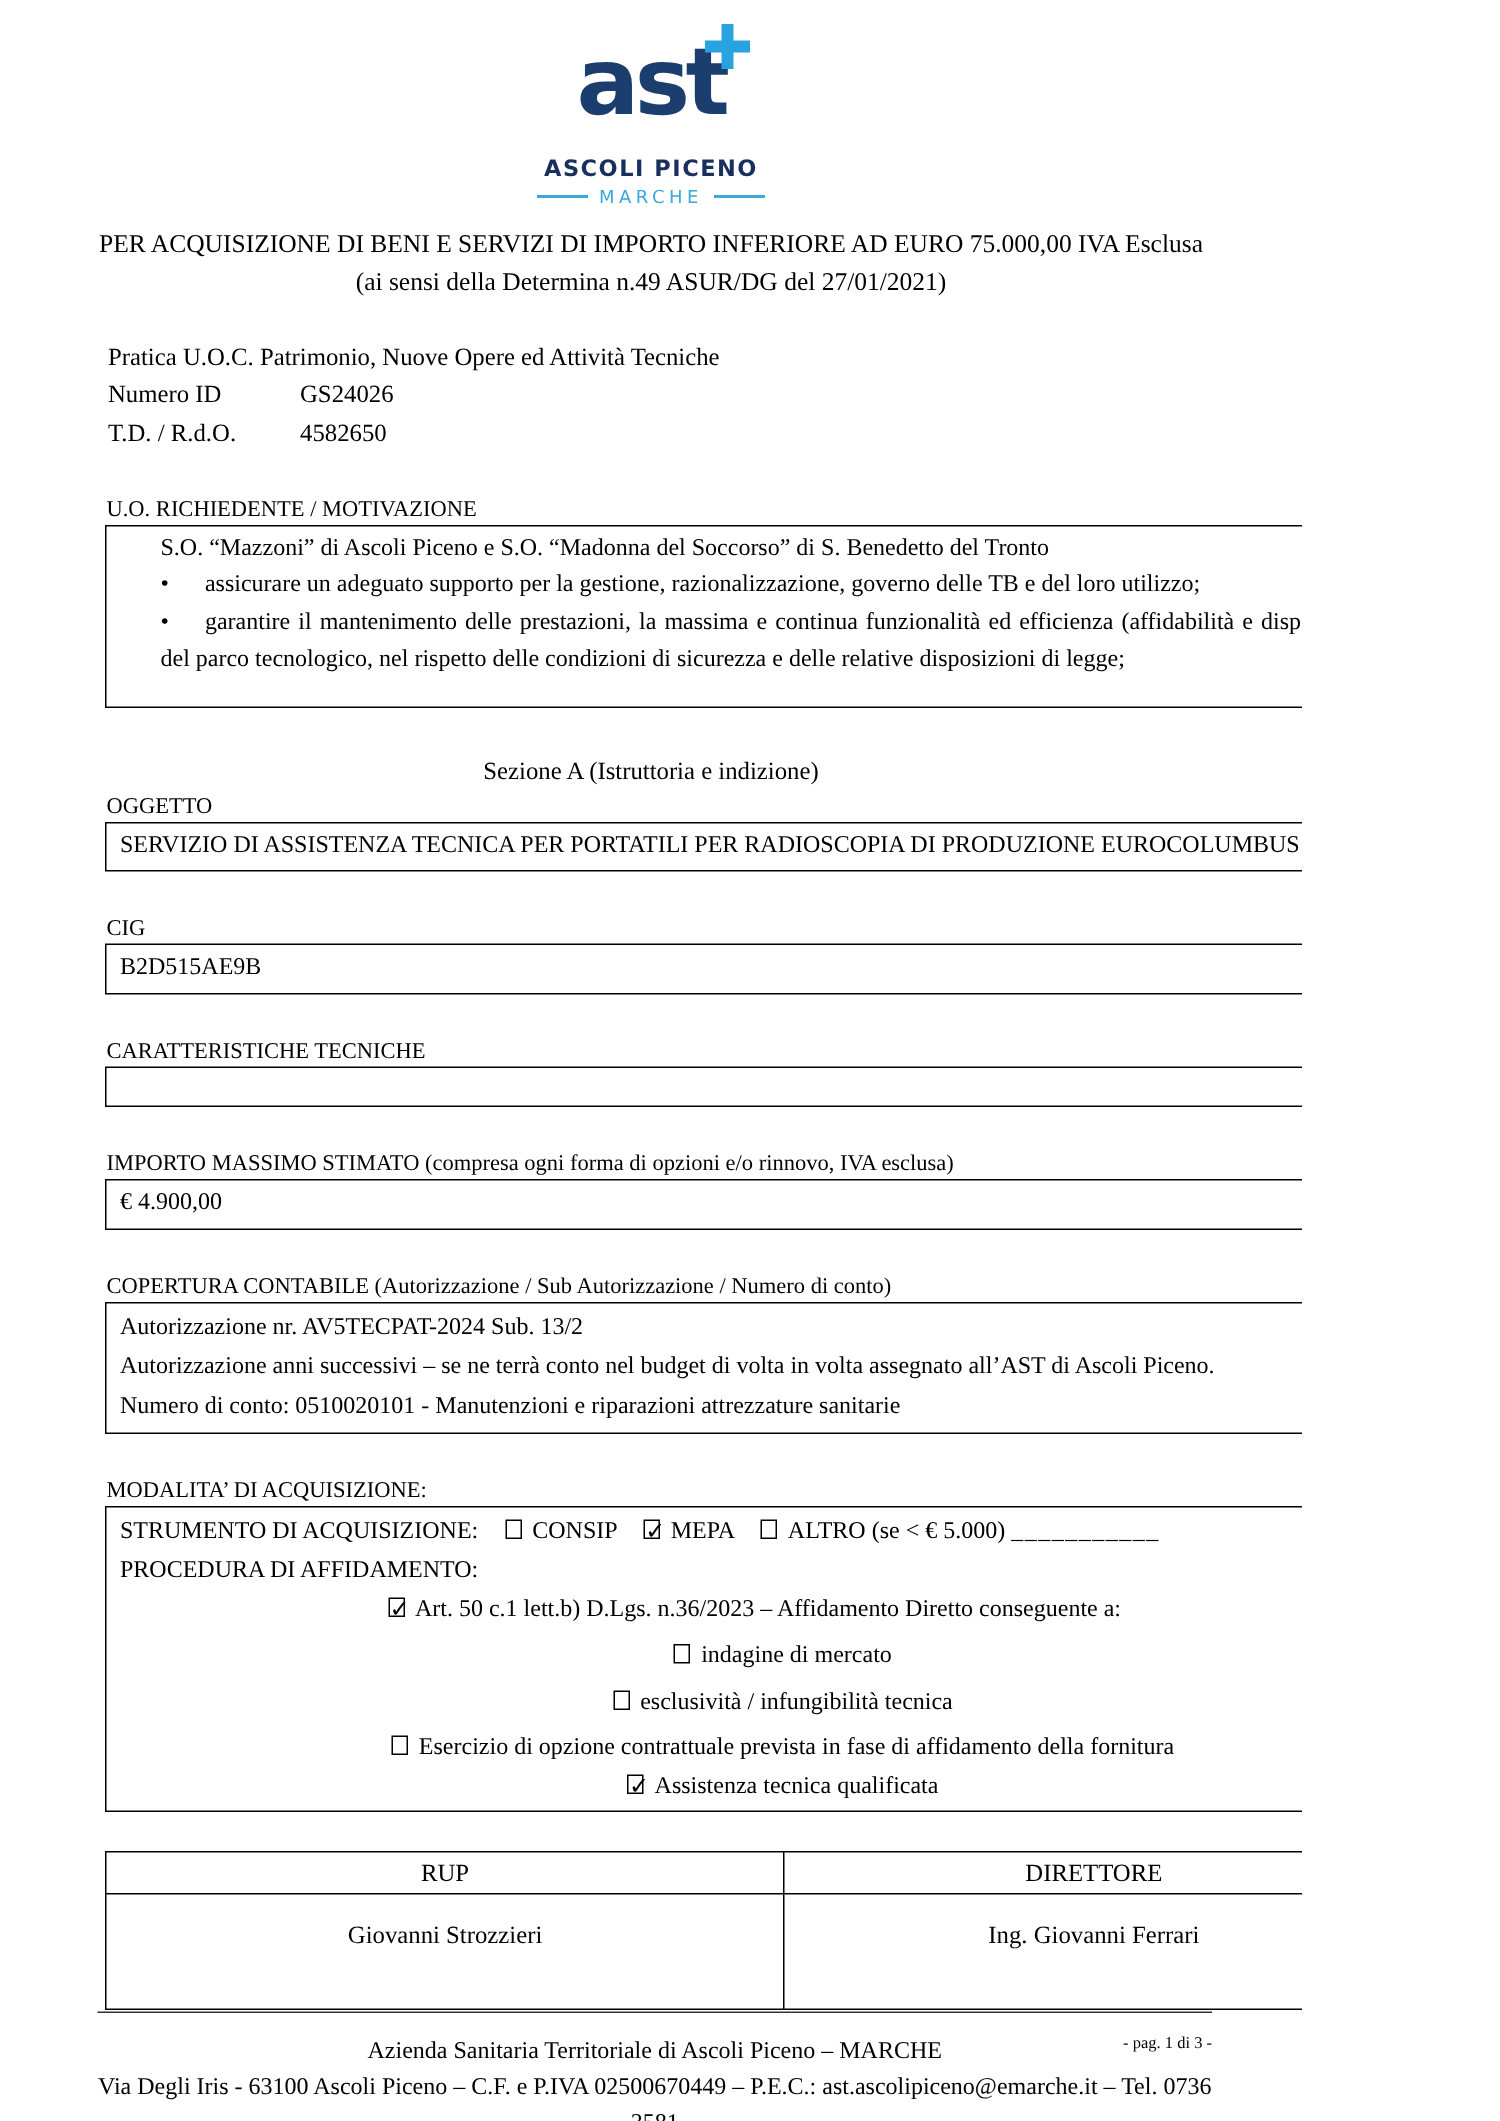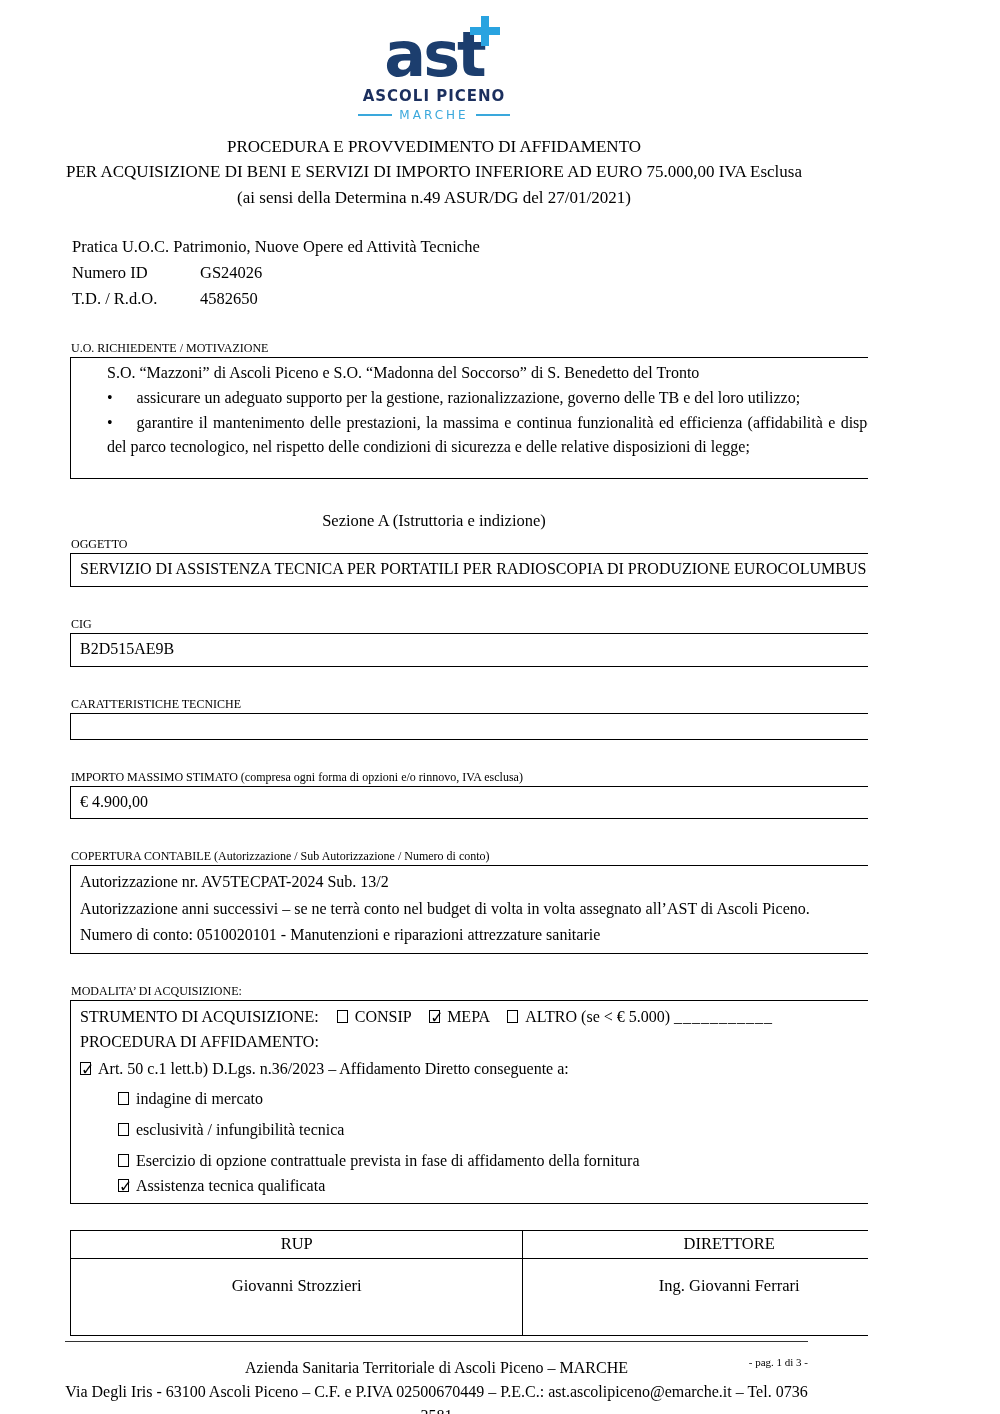--- a/index.html
+++ b/index.html
@@ -18,39 +18,39 @@
   .logo-ast {
     font-family: "DejaVu Sans", sans-serif;
     font-weight: bold; font-size: 62px; letter-spacing: -3px;
     color: #1c3e6e; line-height: 0.95;
   }
   .logo-plus { position: absolute; top: -10px; right: -16px; width: 30px; height: 30px; }
   .logo-plus .bar-h { position: absolute; top: 11px; left: 0; width: 30px; height: 8px; background: #29a3e0; }
   .logo-plus .bar-v { position: absolute; left: 11px; top: 0; width: 8px; height: 30px; background: #29a3e0; }
   .logo-name {
     font-family: "DejaVu Sans", sans-serif; font-weight: bold;
-    font-size: 15px; letter-spacing: 1px; color: #1b2f5e; margin-top: 2px;
+    font-size: 15px; letter-spacing: 1px; color: #1b2f5e; margin-top: 18px;
     text-align: center;
   }
   .logo-region {
     display: flex; align-items: center; justify-content: center; gap: 7px;
     font-family: "DejaVu Sans", sans-serif; font-size: 12px; letter-spacing: 3px;
     color: #3aa8dc; margin-top: 3px;
   }
   .logo-region .rule { display: inline-block; width: 34px; height: 2px; background: #3aa8dc; }
 
   
   .doc-title { margin-top: 12px; text-align: center; font-size: 17px; line-height: 1.5; }
 
   
   .pratica { margin-top: 24px; margin-left: 72px; font-size: 16.5px; line-height: 1.55; }
   .pratica .row .lbl { display: inline-block; width: 128px; }
 
   
-  .section-heading { margin-left: 71px; margin-top: 30px; font-size: 12px; }
+  .section-heading { margin-left: 71px; margin-top: 30px; font-size: 15px; }
   .box {
     margin: 1px 65px 0 70px; width: 866px;
     border: 1px solid #000; font-size: 16px; line-height: 1.55;
     padding: 3px 9px 4px 9px;
   }
   .richiedente-box { min-height: 122px; padding-left: 12px; }
   .richiedente-intro { padding-left: 24px; }
   .bullet { padding-left: 24px; text-align: justify; }
   .bullet .dot { display: inline-block; margin-right: 24px; }
 
@@ -68,21 +68,21 @@
     border: 1px solid #000; position: relative; vertical-align: -1px;
   }
   .cb.checked::after {
     content: "\2713";
     position: absolute; top: -6px; left: 0;
     font-size: 16px; font-family: "DejaVu Sans", sans-serif;
   }
   .strumento-line .opt { margin-left: 14px; }
   .strumento-line .cb { margin-right: 7px; }
   .altro-blank { letter-spacing: 1px; }
-  .proc-item { margin-top: 1px; }
+  .proc-item { margin-top: 1px; text-align: center; }
   .proc-item .cb { margin-right: 7px; }
   .proc-item.indented { padding-left: 38px; margin-top: 5px; }
   .proc-item.indented.tight { margin-top: 0; }
 
   
   .firme-table {
     margin: 26px 65px 0 70px; width: 866px;
     border-collapse: collapse; font-size: 16.5px;
   }
   .firme-table th, .firme-table td { border: 1px solid #000; text-align: center; font-weight: normal; }
@@ -111,21 +111,20 @@
     </div>
     <div class="logo-name">ASCOLI PICENO</div>
     <div class="logo-region">
       <span class="rule"></span>
         <span>MARCHE</span>
         <span class="rule"></span>
     </div>
   </div>
 
   <div class="doc-title">
-    <div>PROCEDURA E PROVVEDIMENTO DI AFFIDAMENTO</div>
     <div>PER ACQUISIZIONE DI BENI E SERVIZI DI IMPORTO INFERIORE AD EURO 75.000,00 IVA Esclusa</div>
     <div>(ai sensi della Determina n.49 ASUR/DG del 27/01/2021)</div>
   </div>
 
   <div class="pratica">
     <div class="row">Pratica U.O.C. Patrimonio, Nuove Opere ed Attività Tecniche</div>
     <div class="row">
       <span class="lbl">Numero ID</span><span>GS24026</span>
     </div>
     <div class="row">

